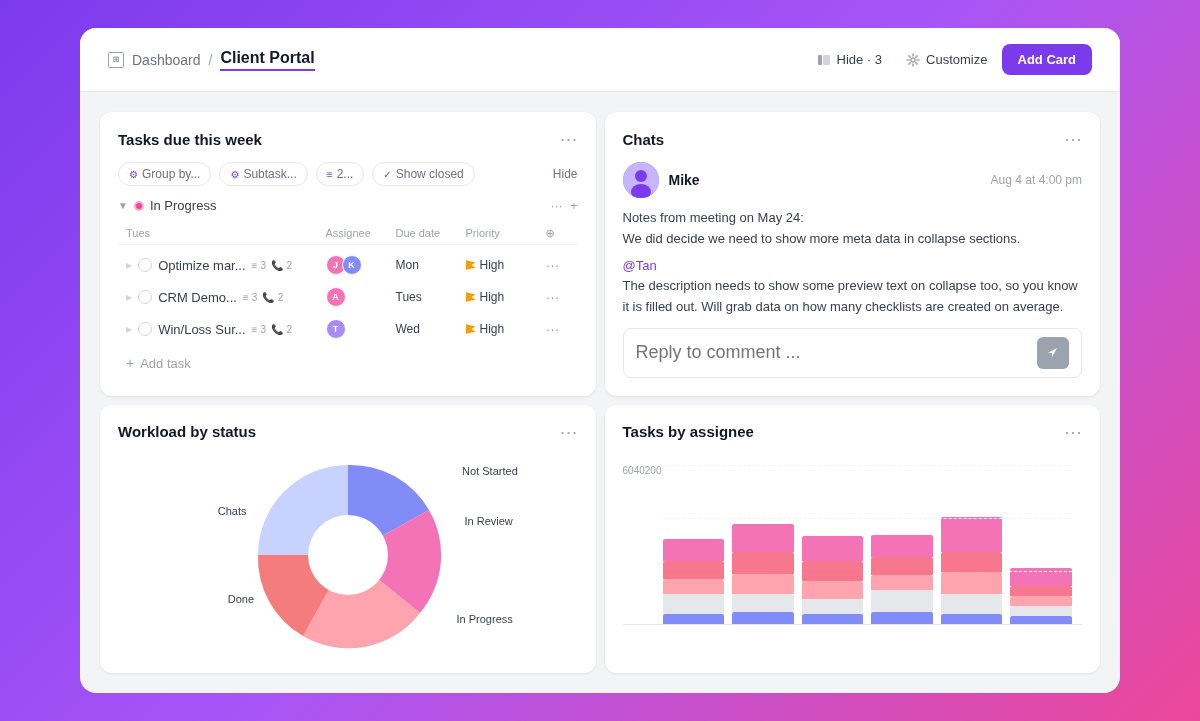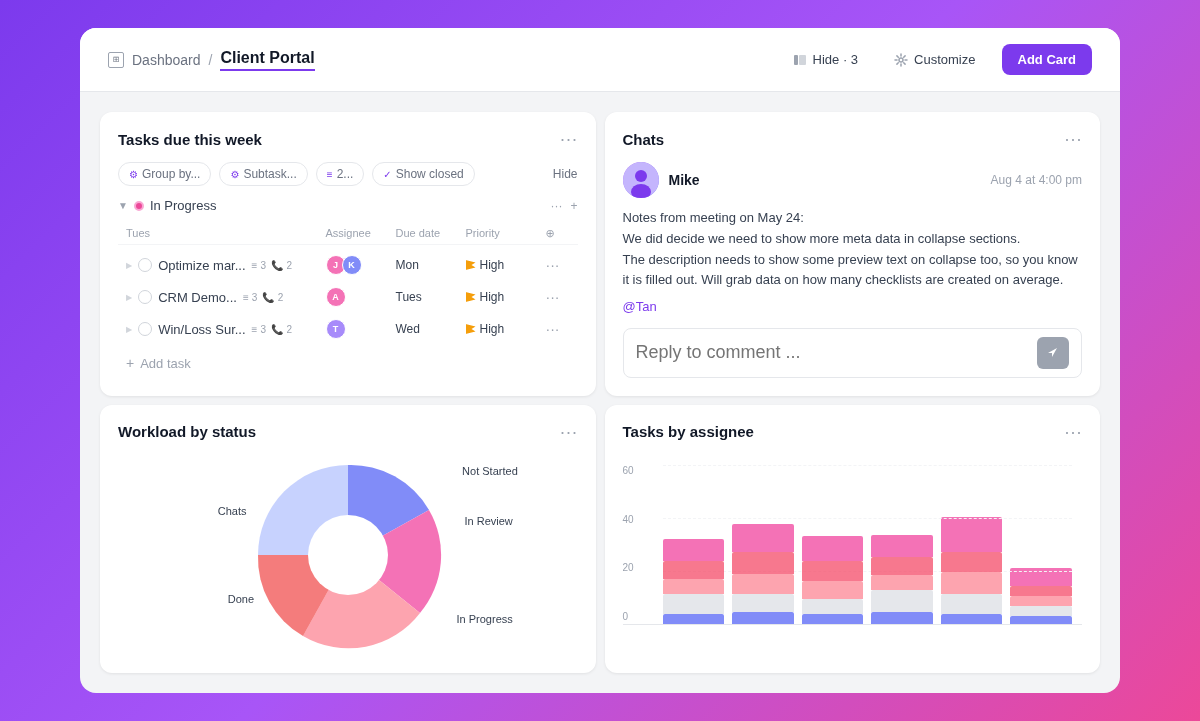--- a/index.html
+++ b/index.html
@@ -53,21 +53,21 @@
     .breadcrumb-current {
       color: #111827;
       font-weight: 600;
       font-size: 16px;
       border-bottom: 2px solid #7c3aed;
       padding-bottom: 2px;
     }
     .header-actions {
       display: flex;
       align-items: center;
-      gap: 16px;
+      gap: 4px;
     }
     .header-btn {
       display: flex;
       align-items: center;
       gap: 6px;
       font-size: 13px;
       color: #374151;
       cursor: pointer;
       background: none;
       border: none;
@@ -358,21 +358,21 @@
       border-bottom: 1px solid #e5e7eb;
       padding: 0 10px 0 40px;
       position: relative;
     }
     .bar-y-labels {
       position: absolute;
       left: 0;
       top: 0;
       bottom: 0;
       display: flex;
-      flex-direction: column;
+      flex-direction: row;
       justify-content: space-between;
       font-size: 10px;
       color: #9ca3af;
       padding-bottom: 2px;
     }
     .bar-group {
       display: flex;
       gap: 2px;
       align-items: flex-end;
       flex: 1;
@@ -556,22 +556,22 @@
               <ellipse cx="18" cy="30" rx="10" ry="8" fill="#7c3aed"></ellipse>
             </svg>
           </div>
           <span class="chat-username">Mike</span>
         </div>
         <span class="chat-timestamp">Aug 4 at 4:00 pm</span>
       </div>
       <div class="chat-content">
         <p>Notes from meeting on May 24:</p>
         <p>We did decide we need to show more meta data in collapse sections.</p>
+        <p style="margin-top:6px;"><span class="chat-mention">@Tan</span></p>
         <p>The description needs to show some preview text on collapse too, so you know it is filled out. Will grab data on how many checklists are created on average.</p>
-        <p style="margin-top:6px;"><span class="chat-mention">@Tan</span></p>
       </div>
       <div class="reply-box">
         <input class="reply-input" type="text" placeholder="Reply to comment ..." style="">
         <button class="reply-send">
           <svg width="14" height="14" viewBox="0 0 14 14" fill="none">
             <path d="M2 7l9-5-5 9 0-4-4-0z" fill="white"></path>
           </svg>
         </button>
       </div>
     </div>

